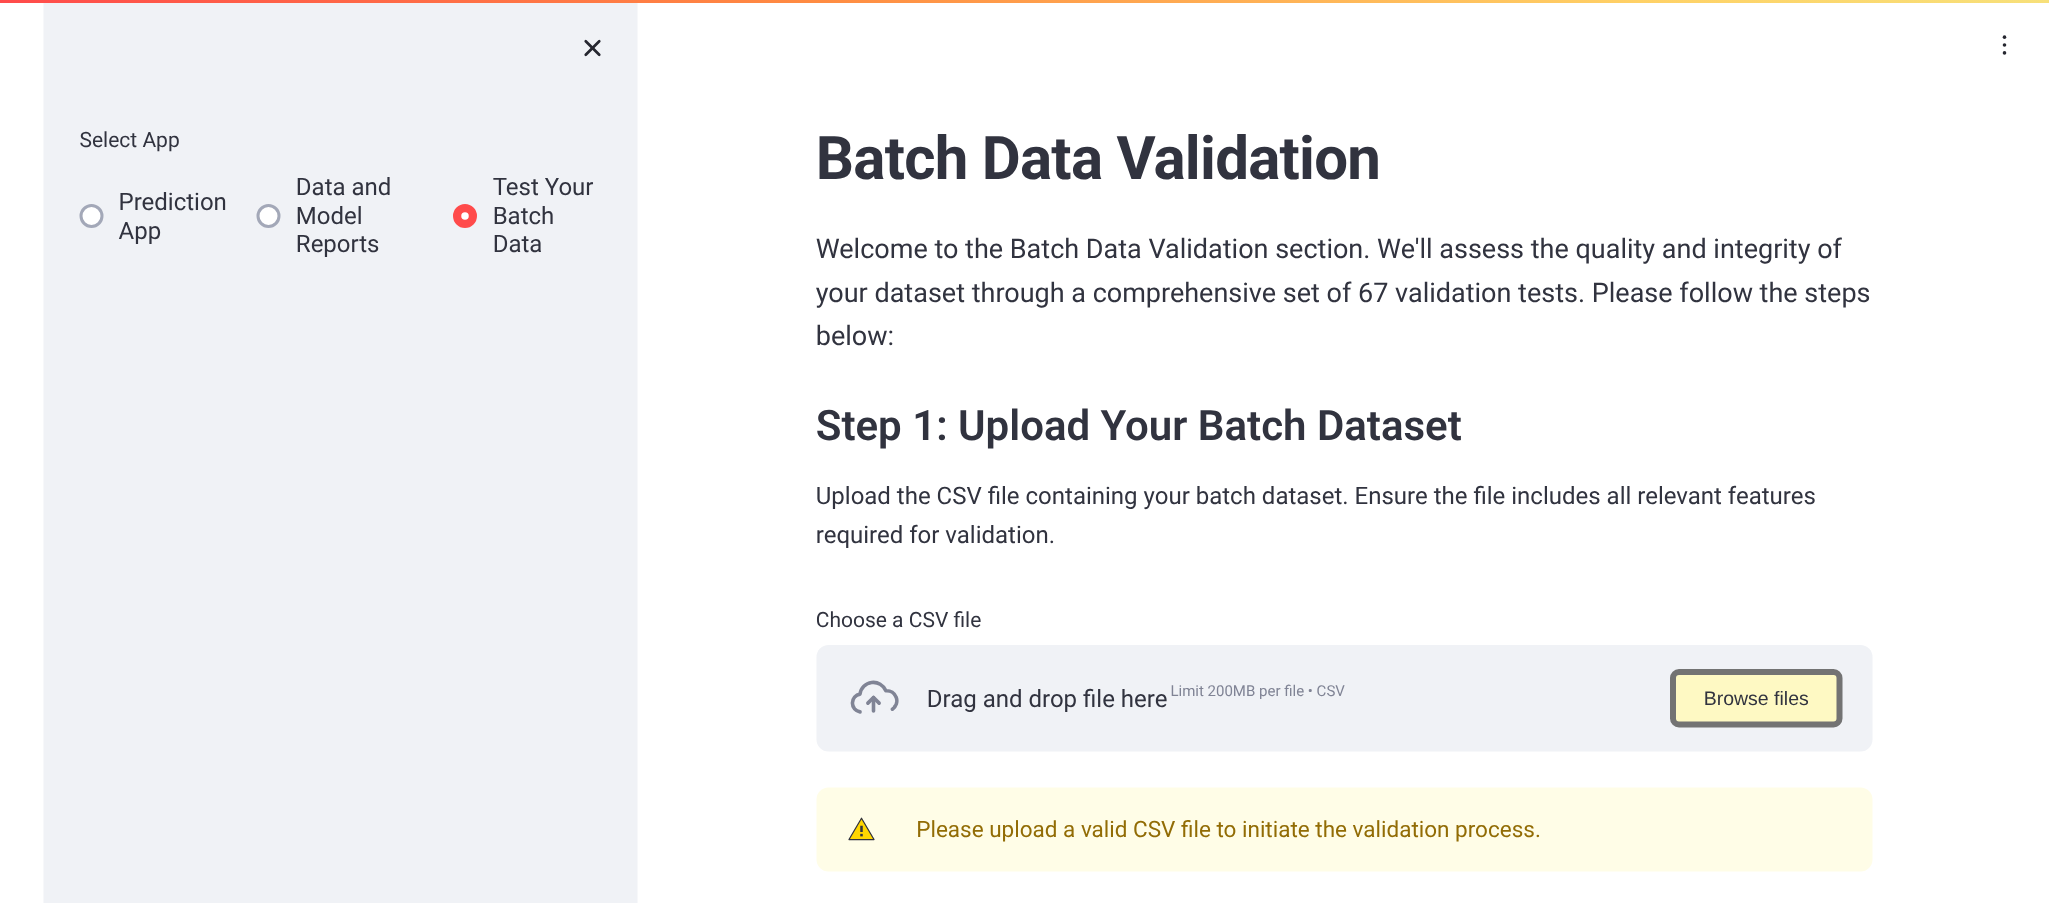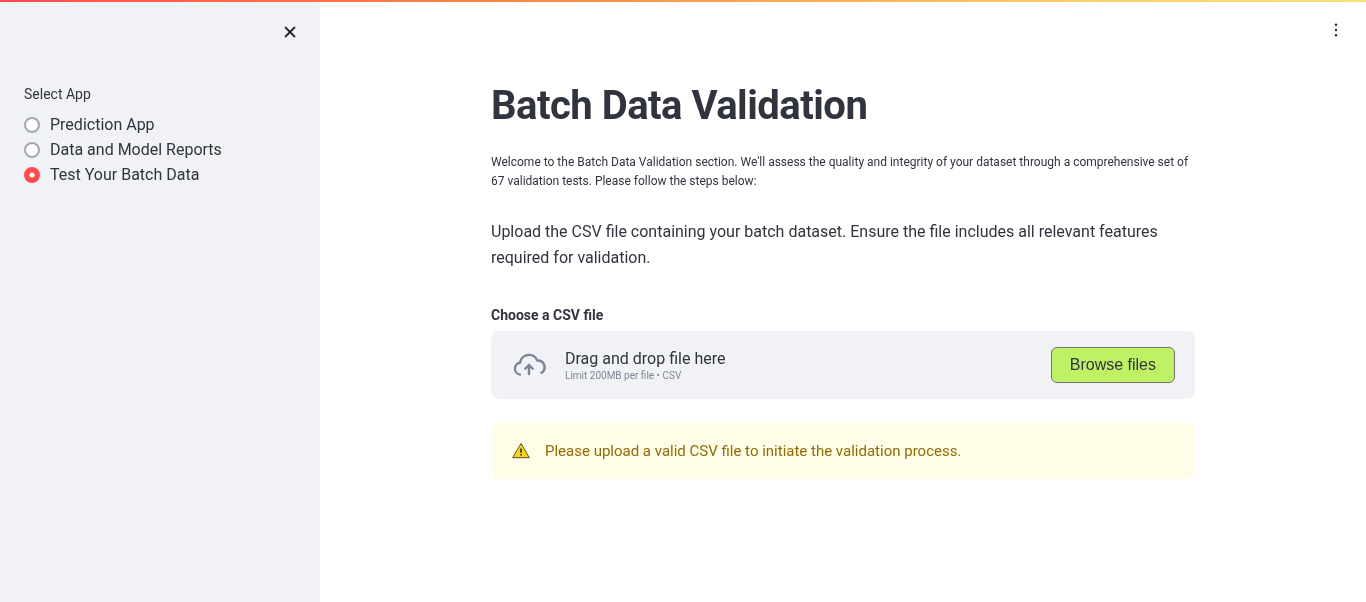--- a/index.html
+++ b/index.html
@@ -1,42 +1,42 @@
 <!DOCTYPE html>
 <html><head>
 <meta charset="utf-8">
 <style>
   * { box-sizing: border-box; margin: 0; padding: 0; }
   html, body { height: 100%; width: 100%; font-family: -apple-system, BlinkMacSystemFont, "Segoe UI", Roboto, "Helvetica Neue", Arial, sans-serif; }
   body { display: flex; flex-direction: column; width: 1366px; height: 602px; overflow: hidden; background: #fff; }
   .top-gradient { height: 2px; width: 100%; background: linear-gradient(90deg, #ff4b4b 0%, #ff8c42 40%, #ffd166 80%, #f7e07a 100%); }
   .layout { flex: 1; display: flex; overflow: hidden; }
-  .sidebar { width: 320px; background: #f0f2f6; position: relative; padding: 24px; }
+  .sidebar { width: 396px; background: #f0f2f6; position: relative; padding: 24px; margin-left: 29px; }
   .close-btn { position: absolute; top: 16px; right: 16px; width: 28px; height: 28px; display: flex; align-items: center; justify-content: center; cursor: pointer; color: #262730; border-radius: 6px; }
   .sidebar-label { font-size: 14px; color: #31333F; margin-top: 60px; margin-bottom: 12px; }
-  .radio-group { display: flex; flex-direction: column; gap: 4px; }
+  .radio-group { display: flex; flex-direction: row; gap: 20px; }
   .radio-item { display: flex; align-items: center; gap: 10px; cursor: pointer; font-size: 16px; color: #31333F; padding: 1px 0; }
   .radio-circle { width: 16px; height: 16px; border: 2px solid #a3a8b8; border-radius: 50%; background: #fff; flex-shrink: 0; }
   .radio-item.selected .radio-circle { border-color: #ff4b4b; background: #ff4b4b; position: relative; }
   .radio-item.selected .radio-circle::after { content: ""; position: absolute; top: 50%; left: 50%; width: 5px; height: 5px; background: #fff; border-radius: 50%; transform: translate(-50%, -50%); }
   .main { flex: 1; position: relative; overflow-y: auto; }
   .menu-btn { position: absolute; top: 14px; right: 16px; width: 28px; height: 28px; display: flex; align-items: center; justify-content: center; cursor: pointer; color: #262730; border-radius: 6px; }
   .content { max-width: 704px; margin: 0 auto; padding: 80px 0 40px 0; }
   .page-title { font-size: 40px; font-weight: 700; color: #31333F; margin-bottom: 24px; letter-spacing: -0.5px; }
-  .intro { font-size: 12px; color: #31333F; line-height: 1.6; margin-bottom: 28px; }
+  .intro { font-size: 18px; color: #31333F; line-height: 1.6; margin-bottom: 28px; }
   .step-title { font-size: 28px; font-weight: 600; color: #31333F; margin-bottom: 18px; }
   .step-desc { font-size: 16px; color: #31333F; line-height: 1.6; margin-bottom: 36px; }
-  .uploader-label { font-size: 14px; color: #31333F; margin-bottom: 8px; font-weight: bold; }
+  .uploader-label { font-size: 14px; color: #31333F; margin-bottom: 8px; }
   .uploader { background: #f0f2f6; border-radius: 8px; padding: 16px 20px; display: flex; align-items: center; gap: 18px; }
   .uploader-icon { color: #808495; flex-shrink: 0; }
-  .uploader-text { flex: 1; display: flex; flex-direction: column; gap: 2px; }
+  .uploader-text { flex: 1; display: flex; flex-direction: row; gap: 2px; }
   .uploader-main { font-size: 16px; color: #31333F; }
   .uploader-sub { font-size: 10px; color: #808495; }
-  .browse-btn { background: #bef264; border: 1px solid #737373; border-radius: 6px; padding: 8px 18px; font-size: 16px; color: #31333F; cursor: pointer; }
-  .warning { margin-top: 24px; background: #fffde7; border-radius: 8px; padding: 18px 20px; display: flex; align-items: center; gap: 14px; }
+  .browse-btn { background: #fef9c3; border: 4px solid #737373; border-radius: 6px; padding: 8px 18px; font-size: 13px; color: #31333F; cursor: pointer; }
+  .warning { margin-top: 24px; background: #fffde7; border-radius: 8px; padding: 18px 20px; display: flex; align-items: center; gap: 27px; }
   .warning-icon { flex-shrink: 0; }
   .warning-text { font-size: 15px; color: #926c05; }
   svg { display: block; }
 </style>
 </head>
 <body>
 
 <div class="top-gradient"></div>
 
 <div class="layout">
@@ -70,20 +70,21 @@
       <svg width="18" height="18" viewBox="0 0 24 24" fill="currentColor">
           <circle cx="12" cy="5" r="1.6"></circle>
           <circle cx="12" cy="12" r="1.6"></circle>
           <circle cx="12" cy="19" r="1.6"></circle>
         </svg>
     </div>
 
     <div class="content">
       <h1 class="page-title">Batch Data Validation</h1>
       <p class="intro">Welcome to the Batch Data Validation section. We'll assess the quality and integrity of your dataset through a comprehensive set of 67 validation tests. Please follow the steps below:</p>
+      <h2 class="step-title">Step 1: Upload Your Batch Dataset</h2>
       <p class="step-desc">Upload the CSV file containing your batch dataset. Ensure the file includes all relevant features required for validation.</p>
       <div class="uploader-label">Choose a CSV file</div>
       <div class="uploader">
         <span class="uploader-icon">
           <svg width="36" height="36" viewBox="0 0 24 24" fill="none" stroke="currentColor" stroke-width="1.6" stroke-linecap="round" stroke-linejoin="round">
             <path d="M20.4 17.2a4.5 4.5 0 0 0-2.9-8.2 6 6 0 0 0-11.5 1.5A4 4 0 0 0 6 18.4"></path>
             <path d="M12 12v6"></path>
             <path d="M9.5 14.5 12 12l2.5 2.5"></path>
           </svg>
         </span>

